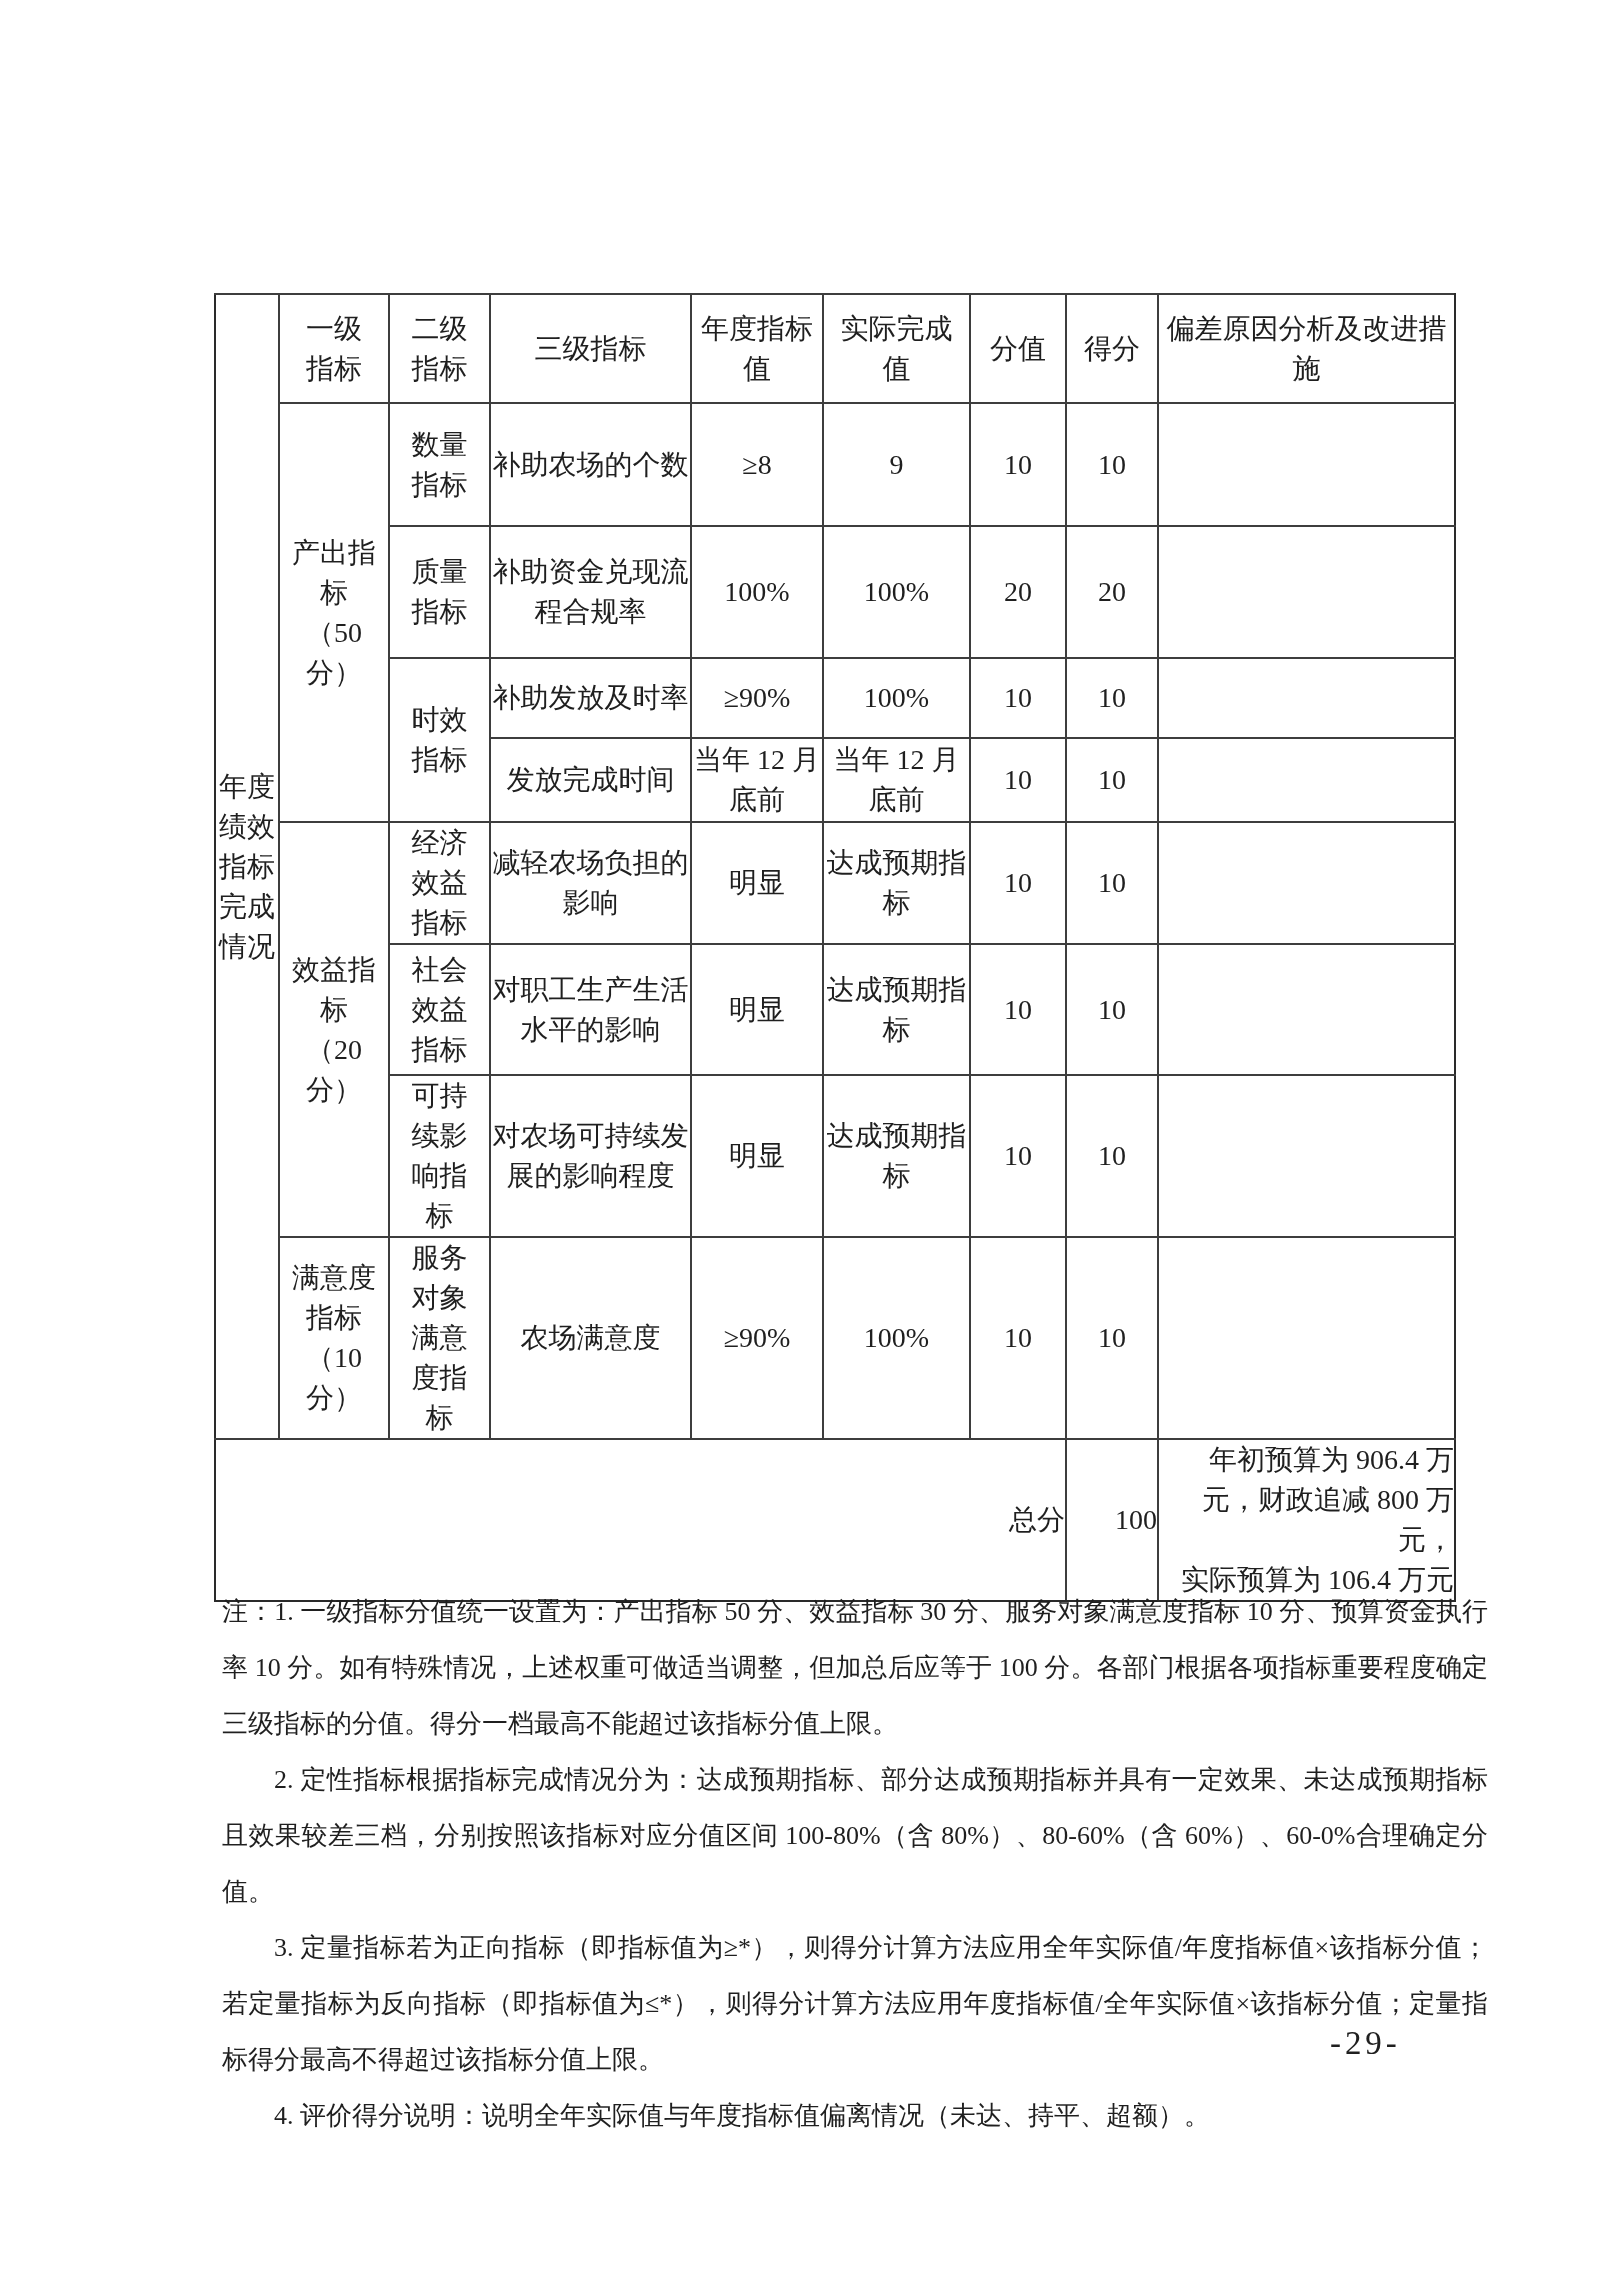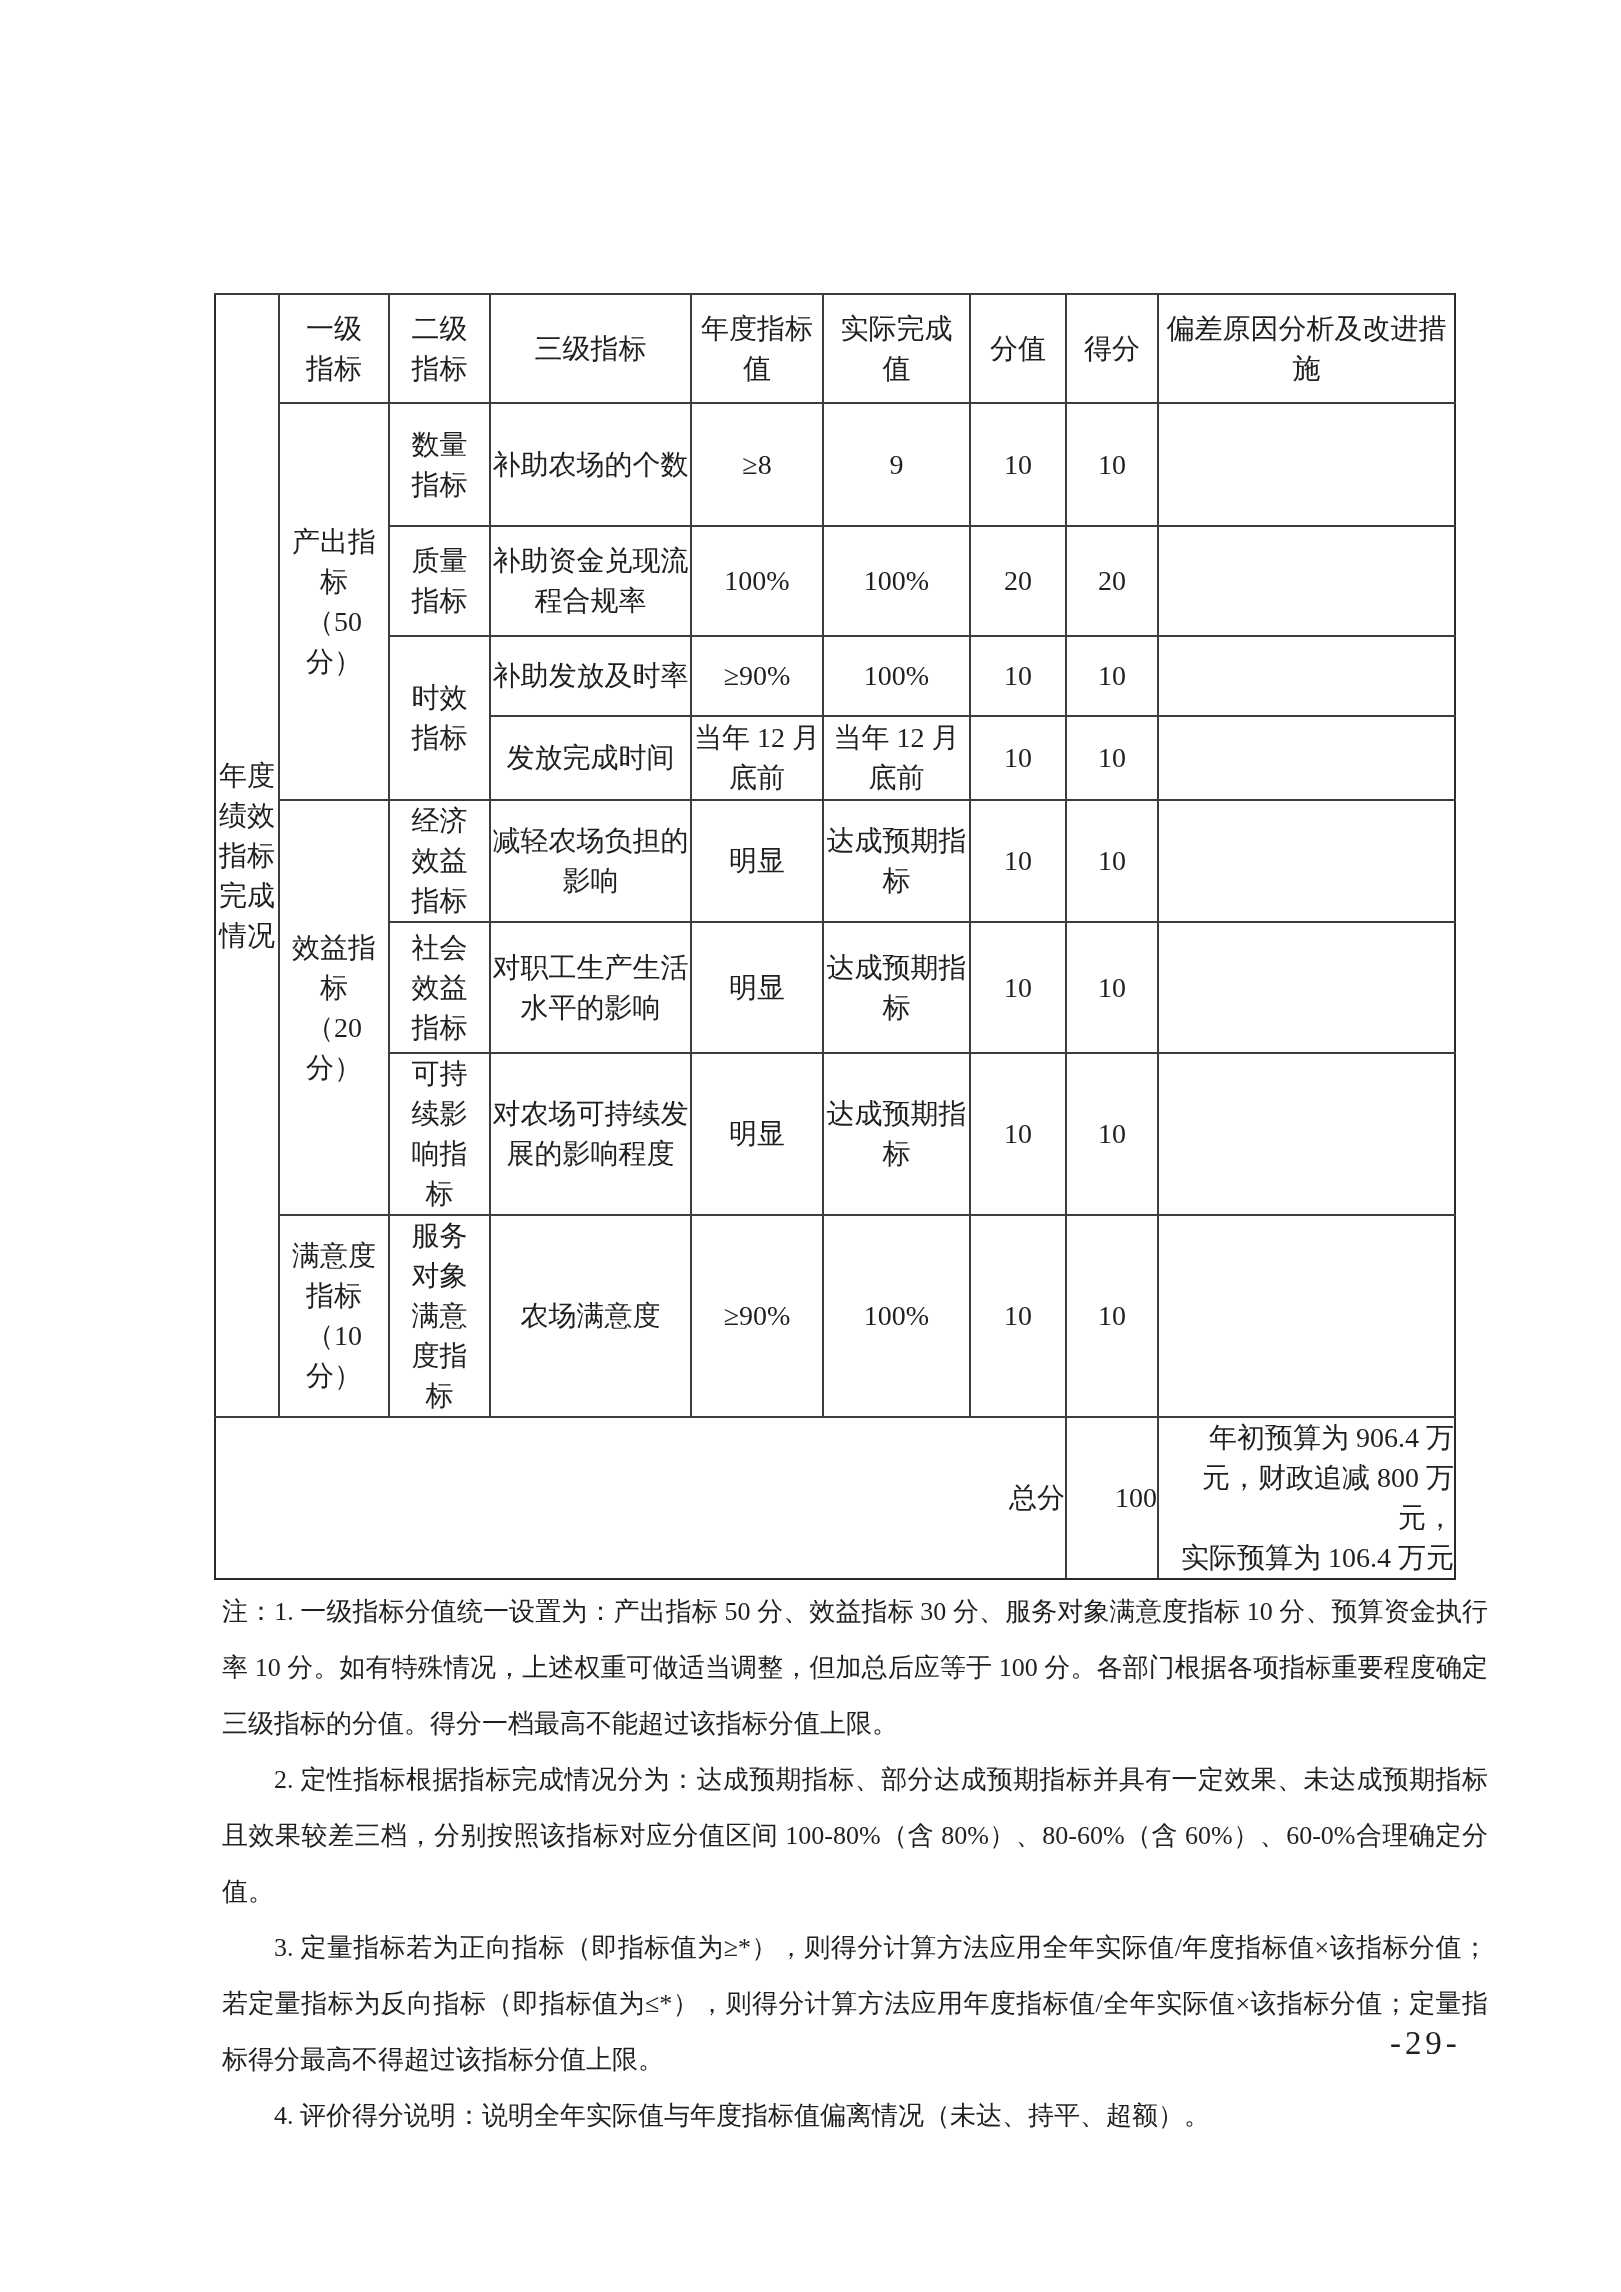--- a/index.html
+++ b/index.html
@@ -35,21 +35,21 @@
   td.left{text-align:left;padding-left:6.9px;padding-right:3.9px;}
   .notes{
     position:absolute;left:198px;top:1584px;width:1266px;
     font-size:26px;line-height:56px;
     text-align:justify;
     margin-left:24px;
   }
   .notes p{margin:0;padding:0;}
   .notes p.indent{text-indent:2em;}
   .pageno{
-    position:absolute;left:1390px;top:2025px;
+    position:absolute;left:1330px;top:2025px;
     font-size:33px;letter-spacing:3.9px;
   }
 </style>
 </head>
 <body>
 
 <div class="page">
 
   <table class="perf">
     <colgroup>
@@ -93,21 +93,21 @@
       <td>数量
 指标</td>
       <td>补助农场的个数</td>
       <td>≥8</td>
       <td>9</td>
       <td>10</td>
       <td>10</td>
       <td class="outer-r"></td>
     </tr>
 
-    <tr style="height:110px">
+    <tr style="height:132px">
       <td>质量
 指标</td>
       <td>补助资金兑现流
 程合规率</td>
       <td>100%</td>
       <td>100%</td>
       <td>20</td>
       <td>20</td>
       <td class="outer-r"></td>
     </tr>

